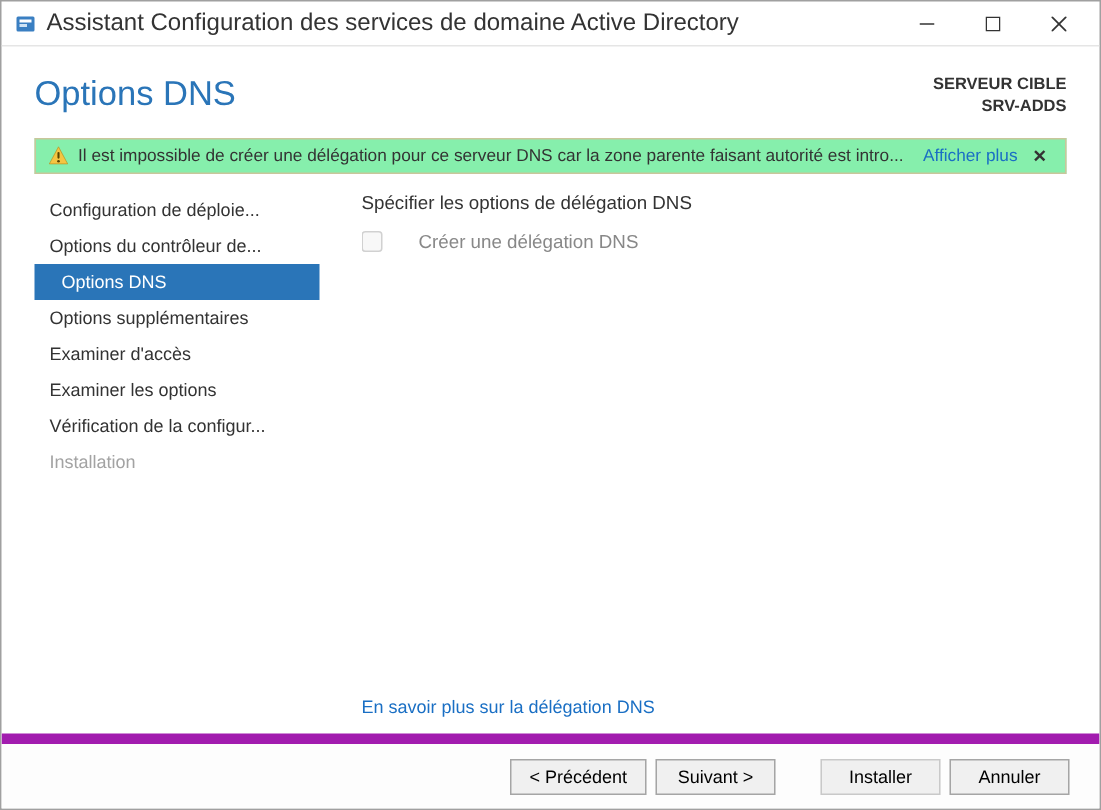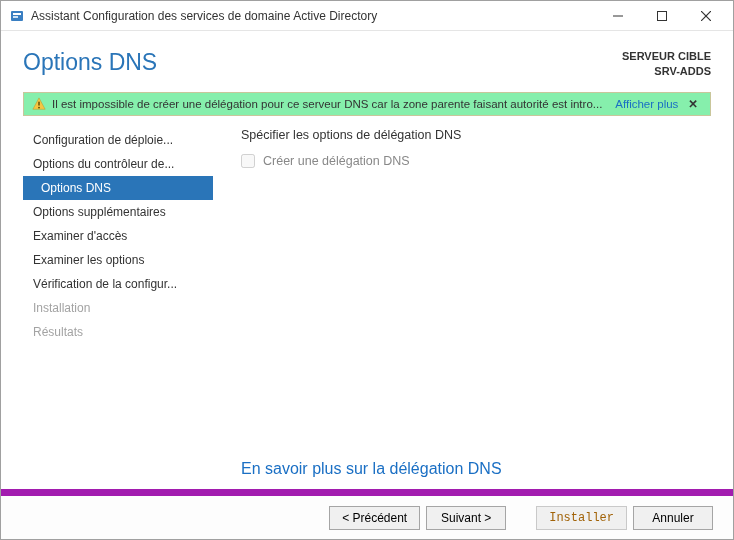--- a/index.html
+++ b/index.html
@@ -1,20 +1,20 @@
 <!DOCTYPE html>
 <html><head>
 <meta charset="utf-8">
 <style>
   * { box-sizing: border-box; margin: 0; padding: 0; font-family: "Segoe UI", Tahoma, sans-serif; }
   body { width: 734px; height: 540px; background: #fff; border: 1px solid #a0a0a0; position: relative; overflow: hidden; }
 
   .titlebar { height: 30px; display: flex; align-items: center; padding: 0 4px 0 8px; border-bottom: 1px solid #e5e5e5; }
   .titlebar .app-icon { width: 16px; height: 16px; margin-right: 6px; display: inline-flex; align-items: center; justify-content: center; }
-  .titlebar .title { font-size: 12px; color: #333; flex: 1; }
+  .titlebar .title { font-size: 16px; color: #333; flex: 1; }
   .titlebar .win-btns { display: flex; gap: 18px; padding-right: 10px; }
   .titlebar .win-btn { width: 26px; height: 20px; display: flex; align-items: center; justify-content: center; color: #333; font-size: 13px; cursor: default; }
 
   .header { display: flex; justify-content: space-between; align-items: flex-start; padding: 18px 22px 8px 22px; }
   .header h1 { font-size: 23px; font-weight: 400; color: #2a75b8; }
   .header .target { text-align: right; font-size: 11px; color: #333; font-weight: 700; line-height: 1.4; }
 
   .warning-bar { margin: 4px 22px 10px 22px; background: #86efac; border: 1px solid #c9c69b; display: flex; align-items: center; padding: 4px 8px; font-size: 11.5px; color: #333; gap: 6px; }
   .warning-bar .warn-icon { width: 14px; height: 14px; flex-shrink: 0; }
   .warning-bar .warn-text { flex: 1; white-space: nowrap; overflow: hidden; text-overflow: ellipsis; }
@@ -22,27 +22,27 @@
   .warning-bar .warn-close { cursor: pointer; font-weight: 600; color: #333; padding: 0 4px; }
 
   .body { display: flex; padding: 0 0 0 22px; height: 360px; }
   .sidebar { width: 190px; flex-shrink: 0; padding-top: 2px; }
   .sidebar .step { font-size: 12px; color: #333; padding: 5px 10px 5px 10px; white-space: nowrap; overflow: hidden; text-overflow: ellipsis; cursor: pointer; }
   .sidebar .step.active { background: #2a75b8; color: #fff; padding-left: 18px; }
   .sidebar .step.disabled { color: #a3a3a3; cursor: default; }
 
   .content { flex: 1; padding: 2px 22px 0 28px; display: flex; flex-direction: column; position: relative; }
   .content .section-title { font-size: 12.5px; color: #333; margin-bottom: 12px; }
-  .content .checkbox-row { display: flex; align-items: center; gap: 8px; font-size: 12.5px; color: #888; }
+  .content .checkbox-row { display: flex; align-items: center; gap: 24px; font-size: 12.5px; color: #888; }
   .content .checkbox-row input[type=checkbox] { width: 14px; height: 14px; }
-  .content .learn-link { position: absolute; bottom: 8px; left: 28px; font-size: 16px; color: #1a6fc4; cursor: pointer; }
+  .content .learn-link { position: absolute; bottom: 8px; left: 28px; font-size: 12px; color: #1a6fc4; cursor: pointer; }
 
   .footer { position: absolute; bottom: 0; left: 0; right: 0; height: 50px; border-top: 7px solid #a21caf; display: flex; align-items: center; justify-content: flex-end; padding: 0 20px; gap: 6px; background: #fdfdfd; }
   .footer button { font-size: 12px; padding: 4px 12px; min-width: 80px; height: 24px; background: #f0f0f0; border: 1px solid #a5a5a5; cursor: pointer; }
-  .footer button:disabled { color: #a16207; cursor: default; border-color: #c9c9c9; font-family: Liberation Mono, monospace; }
+  .footer button:disabled { color: #000000; cursor: default; border-color: #c9c9c9; }
   .footer .gap { width: 18px; }
 </style>
 </head>
 <body>
 
 <div class="titlebar">
   <span class="app-icon">
     <svg viewBox="0 0 16 16" width="16" height="16">
       <rect x="2" y="3" width="12" height="10" fill="#3a7fc2" rx="1"></rect>
       <rect x="4" y="5" width="8" height="2" fill="#fff"></rect>
@@ -94,21 +94,20 @@
 <div class="body">
   <div class="sidebar">
     <div class="step">Configuration de déploie...</div>
     <div class="step">Options du contrôleur de...</div>
     <div class="step active">Options DNS</div>
     <div class="step">Options supplémentaires</div>
     <div class="step">Examiner d'accès</div>
     <div class="step">Examiner les options</div>
     <div class="step">Vérification de la configur...</div>
     <div class="step disabled">Installation</div>
-    <div class="step disabled">Résultats</div>
   </div>
 
   <div class="content">
     <div class="section-title">Spécifier les options de délégation DNS</div>
     <label class="checkbox-row">
       <input type="checkbox" disabled="" style="">
       <span>Créer une délégation DNS</span>
     </label>
     <a class="learn-link">En savoir plus sur la délégation DNS</a>
   </div>

